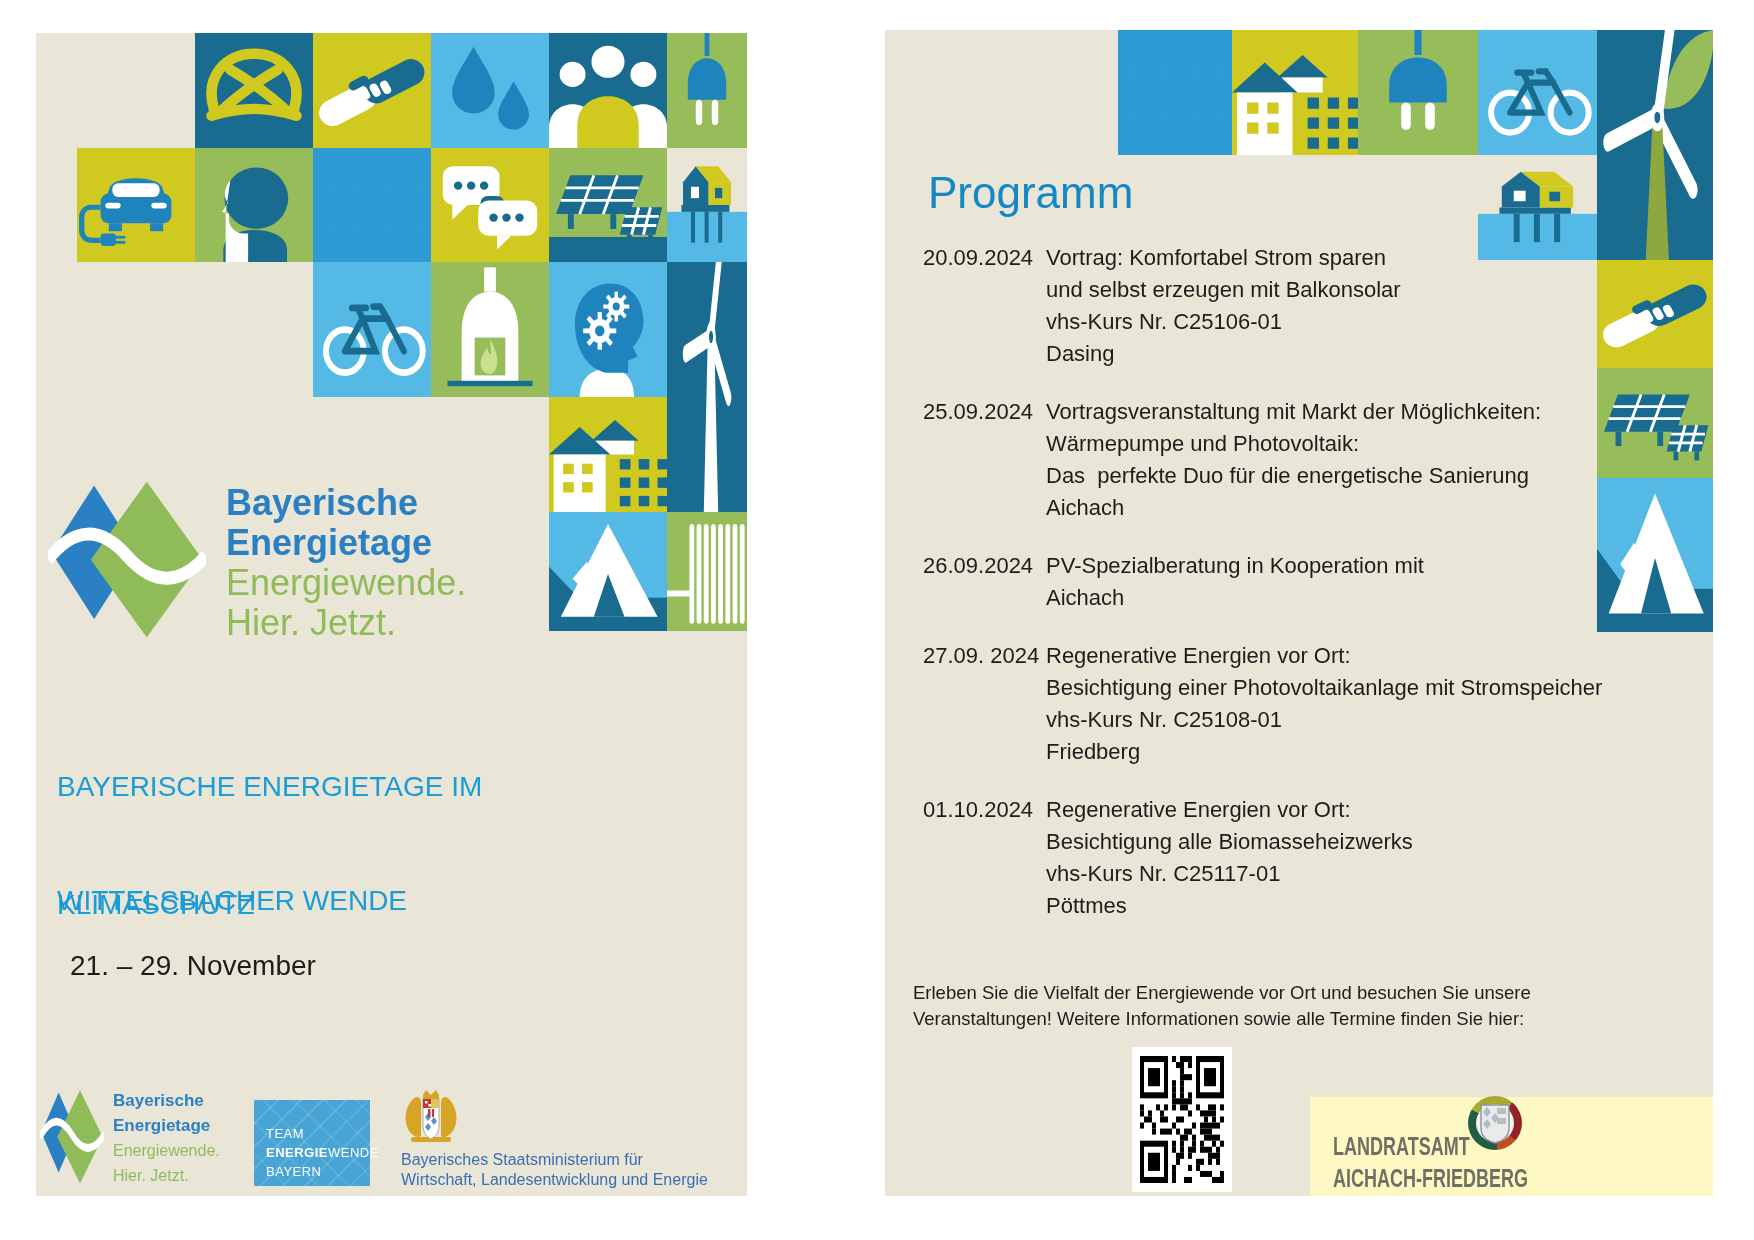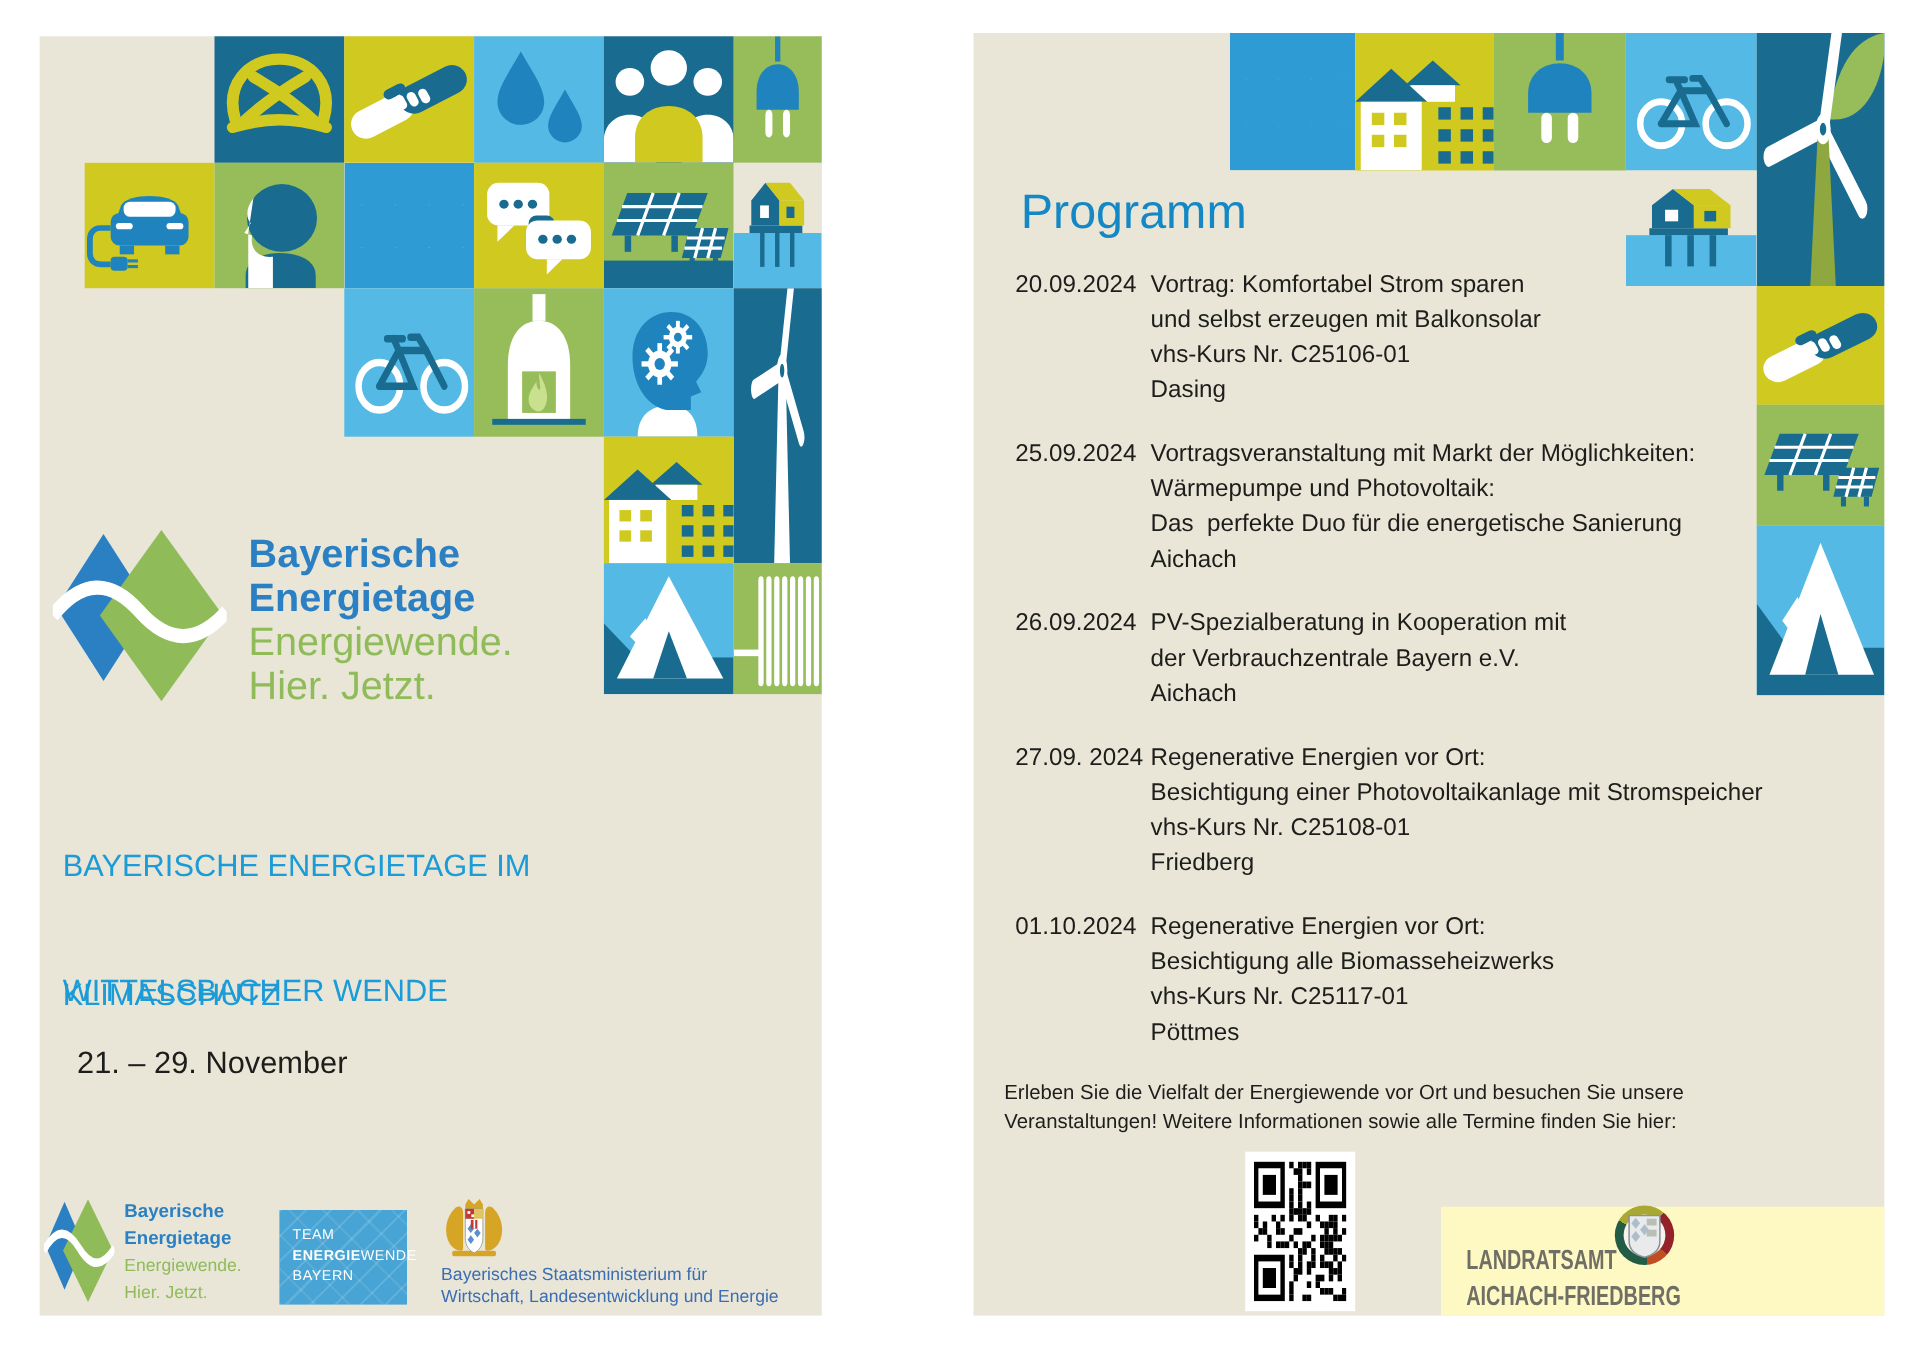--- a/index.html
+++ b/index.html
@@ -17,21 +17,21 @@
   .logo-text .b{font-weight:bold;color:var(--logoblue)}
   .logo-text .g{color:var(--logogreen)}
   .title{color:var(--title);font-size:28px;line-height:38px;white-space:pre}
   .daterange{font-size:28px;color:var(--text)}
   .flogo-text div{line-height:25px;white-space:pre}
   .flogo-text .b{font-weight:bold;color:var(--logoblue);font-size:17px}
   .flogo-text .g{color:var(--logogreen);font-size:16px}
   .teambox{background:var(--teambox);color:#fff;
     background-image:repeating-linear-gradient(135deg,rgba(255,255,255,.13) 0 2px,transparent 2px 16px),
                      repeating-linear-gradient(45deg,rgba(255,255,255,.09) 0 2px,transparent 2px 22px);
-    padding:12px 0 0 12px;box-sizing:border-box}
+    padding:24px 0 0 12px;box-sizing:border-box}
   .teambox div{font-size:13px;letter-spacing:.5px;line-height:19px}
   .ministry-text div{color:var(--ministry);font-size:16px;line-height:20px;white-space:pre}
   
   .heading{color:var(--heading);font-weight:normal;font-size:44px}
   .entries{position:absolute;left:38px;top:212px;width:720px}
   .entry{position:relative;padding-left:123px;margin-bottom:26px}
   .edate{position:absolute;left:0;top:0;font-size:22px;line-height:32px;white-space:pre}
   .eline{font-size:22px;line-height:32px;white-space:pre}
   .closing{position:absolute;left:28px;top:950px;width:600px;text-align:left}
   .closing div{font-size:18.5px;line-height:26px;white-space:pre}
@@ -479,21 +479,20 @@
       <div class="entry">
         <div class="edate">25.09.2024</div>
         <div class="eline">Vortragsveranstaltung mit Markt der Möglichkeiten:</div>
         <div class="eline">Wärmepumpe und Photovoltaik:</div>
         <div class="eline">Das  perfekte Duo für die energetische Sanierung</div>
         <div class="eline">Aichach</div>
       </div>
       <div class="entry">
         <div class="edate">26.09.2024</div>
         <div class="eline">PV-Spezialberatung in Kooperation mit</div>
-        <div class="eline">der Verbrauchzentrale Bayern e.V.</div>
         <div class="eline">Aichach</div>
       </div>
       <div class="entry">
         <div class="edate">27.09. 2024</div>
         <div class="eline">Regenerative Energien vor Ort:</div>
         <div class="eline">Besichtigung einer Photovoltaikanlage mit Stromspeicher</div>
         <div class="eline">vhs-Kurs Nr. C25108-01</div>
         <div class="eline">Friedberg</div>
       </div>
       <div class="entry">

